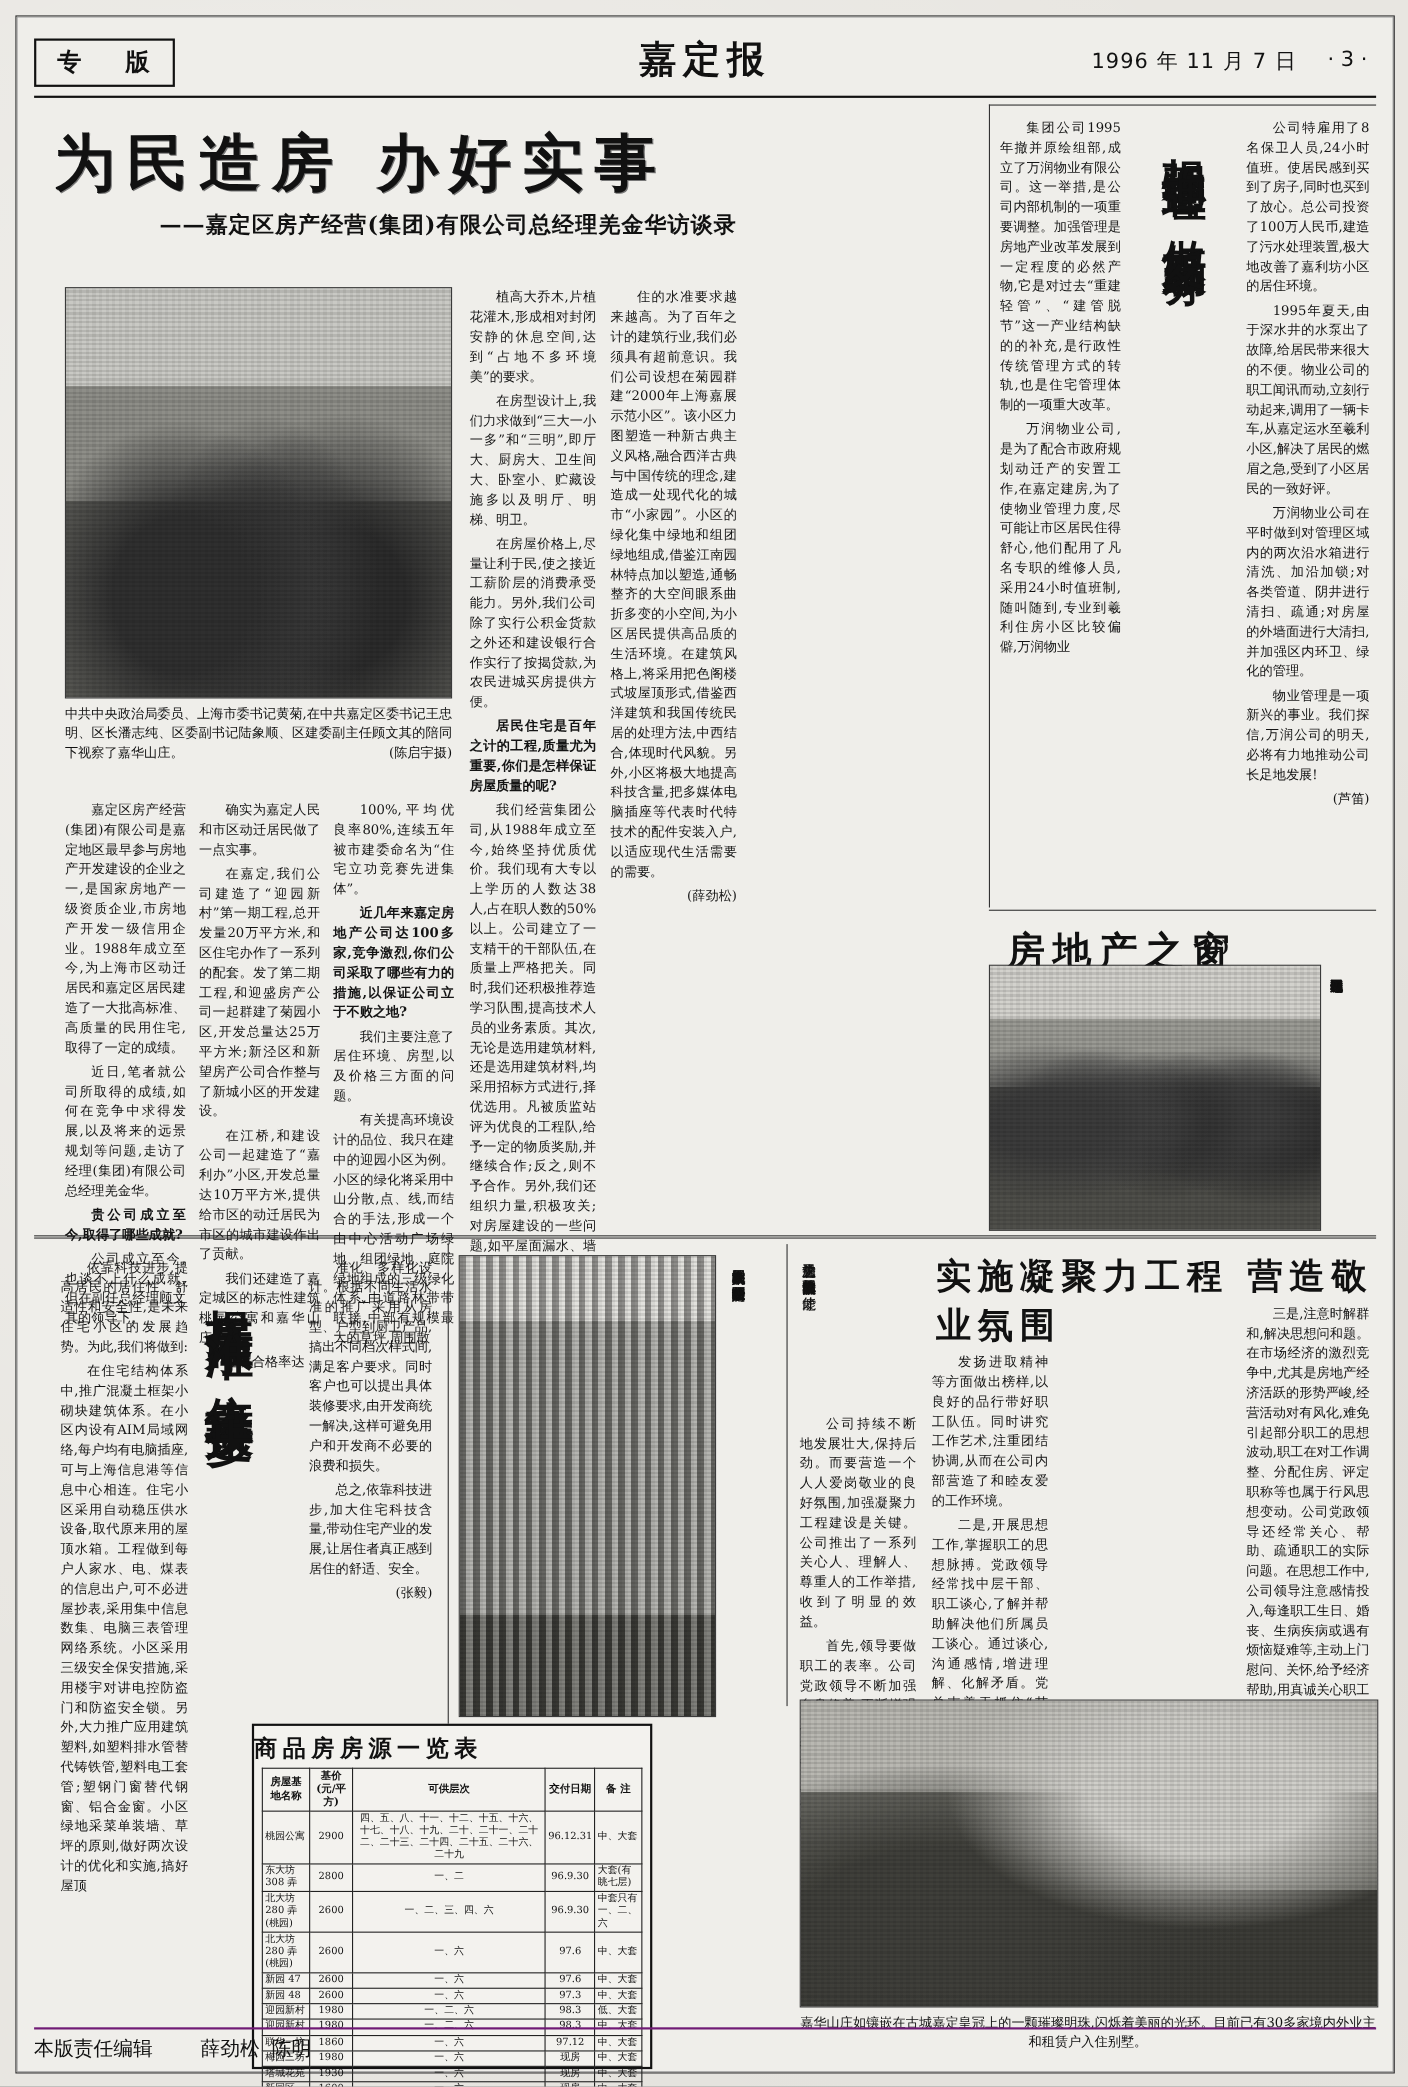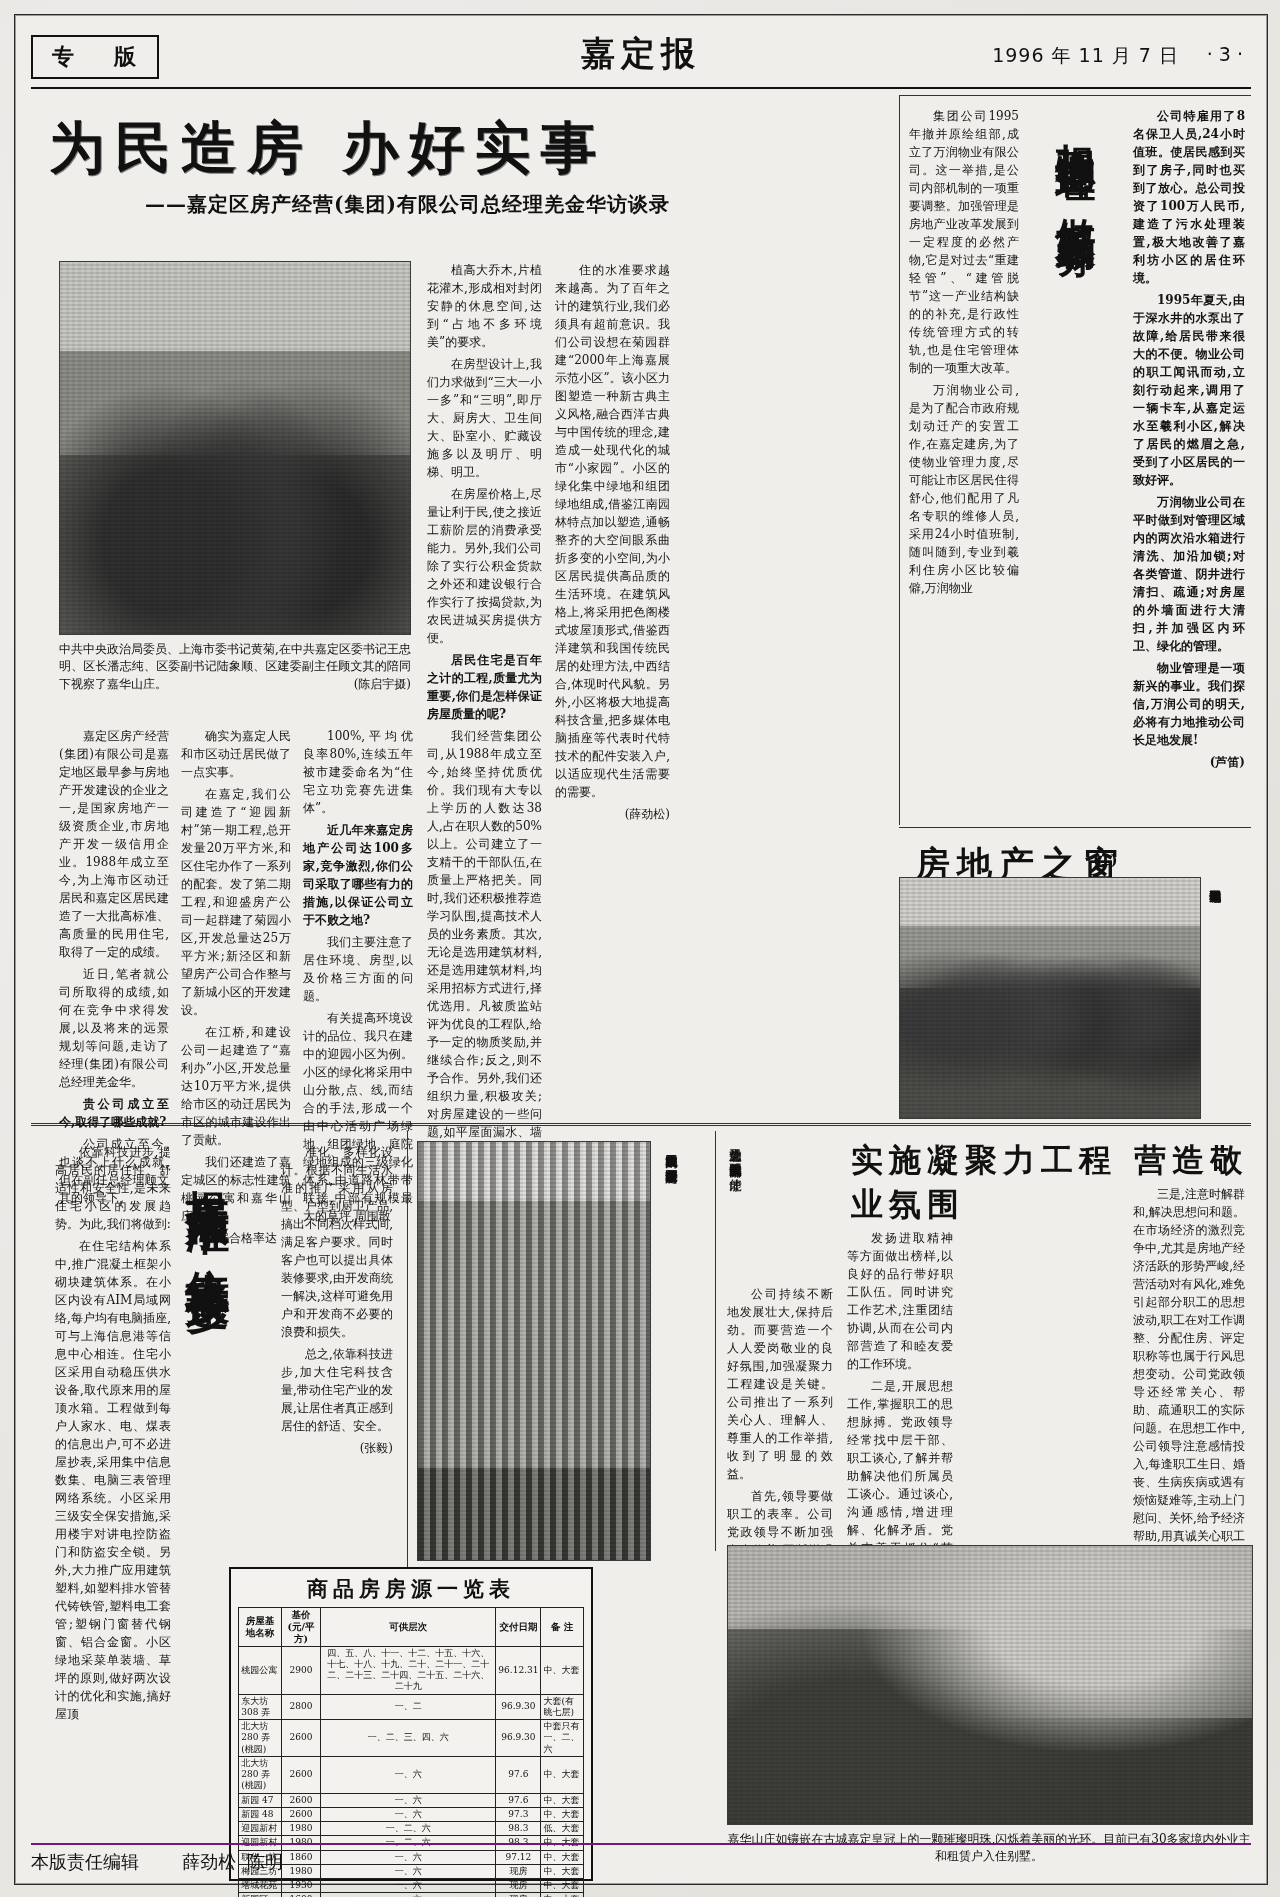--- a/index.html
+++ b/index.html
@@ -113,21 +113,21 @@
     letter-spacing:4px;
   }
   .boxtitle{
     position:absolute;
     font-family:"DejaVu Serif","Liberation Serif",serif;
     font-weight:bold;
   }
   
   .tbl-wrap{position:absolute;left:214px;top:1552px;width:360px;height:310px;border:2px solid #111;background:#f3f2ee;}
   .tbl-title{
-    text-align:center;font-family:"DejaVu Serif","Liberation Serif",serif;
+    text-align:left;font-family:"DejaVu Serif","Liberation Serif",serif;
     font-weight:bold;font-size:21px;letter-spacing:5px;padding:6px 0 4px;
   }
   table.src{width:96%;margin:0 auto;border-collapse:collapse;font-size:9px;
     font-family:"DejaVu Serif","Liberation Serif",serif;}
   table.src th,table.src td{border:1px solid #222;padding:1px 2px;line-height:1.25;}
   table.src th{font-weight:bold;text-align:center;font-size:9.5px;}
   table.src td{text-align:center;}
   table.src td.l{text-align:left;}
   
   .footer{
@@ -206,21 +206,21 @@
   <div class="col" style="position:absolute;left:540px;top:246px;width:115px;">
     <p>住的水准要求越来越高。为了百年之计的建筑行业,我们必须具有超前意识。我们公司设想在菊园群建“2000年上海嘉展示范小区”。该小区力图塑造一种新古典主义风格,融合西洋古典与中国传统的理念,建造成一处现代化的城市“小家园”。小区的绿化集中绿地和组团绿地组成,借鉴江南园林特点加以塑造,通畅整齐的大空间眼系曲折多变的小空间,为小区居民提供高品质的生活环境。在建筑风格上,将采用把色阁楼式坡屋顶形式,借鉴西洋建筑和我国传统民居的处理方法,中西结合,体现时代风貌。另外,小区将极大地提高科技含量,把多媒体电脑插座等代表时代特技术的配件安装入户,以适应现代生活需要的需要。</p>
     <p style="text-align:right;">(薛劲松)</p>
   </div>
 
   <div class="rule-h" style="left:884px;top:80px;width:352px;"></div>
   <div class="col" style="position:absolute;left:894px;top:92px;width:110px;">
     <p>集团公司1995年撤并原绘组部,成立了万润物业有限公司。这一举措,是公司内部机制的一项重要调整。加强管理是房地产业改革发展到一定程度的必然产物,它是对过去“重建轻管”、“建管脱节”这一产业结构缺的的补充,是行政性传统管理方式的转轨,也是住宅管理体制的一项重大改革。</p>
     <p>万润物业公司,是为了配合市政府规划动迁产的安置工作,在嘉定建房,为了使物业管理力度,尽可能让市区居民住得舒心,他们配用了凡名专职的维修人员,采用24小时值班制,随叫随到,专业到羲利住房小区比较偏僻,万润物业</p>
   </div>
-  <div class="col" style="position:absolute;left:1118px;top:92px;width:112px;font-weight:bold;">
+  <div class="col" style="position:absolute;left:1118px;top:92px;width:112px;">
     <p>公司特雇用了8名保卫人员,24小时值班。使居民感到买到了房子,同时也买到了放心。总公司投资了100万人民币,建造了污水处理装置,极大地改善了嘉利坊小区的居住环境。</p>
     <p>1995年夏天,由于深水井的水泵出了故障,给居民带来很大的不便。物业公司的职工闻讯而动,立刻行动起来,调用了一辆卡车,从嘉定运水至羲利小区,解决了居民的燃眉之急,受到了小区居民的一致好评。</p>
     <p>万润物业公司在平时做到对管理区域内的两次沿水箱进行清洗、加沿加锁;对各类管道、阴井进行清扫、疏通;对房屋的外墙面进行大清扫,并加强区内环卫、绿化的管理。</p>
     <p>物业管理是一项新兴的事业。我们探信,万润公司的明天,必将有力地推动公司长足地发展!</p>
     <p style="text-align:right;">(芦笛)</p>
   </div>
   <div class="vbanner" style="left:1034px;top:96px;height:700px;font-size:40px;color:#111;">加强物业管理 做好后勤服务</div>
 
   <div class="rule-h" style="left:884px;top:812px;width:352px;"></div>
   <div class="boxtitle" style="left:900px;top:826px;font-size:35px;letter-spacing:7px;">房地产之窗</div>

